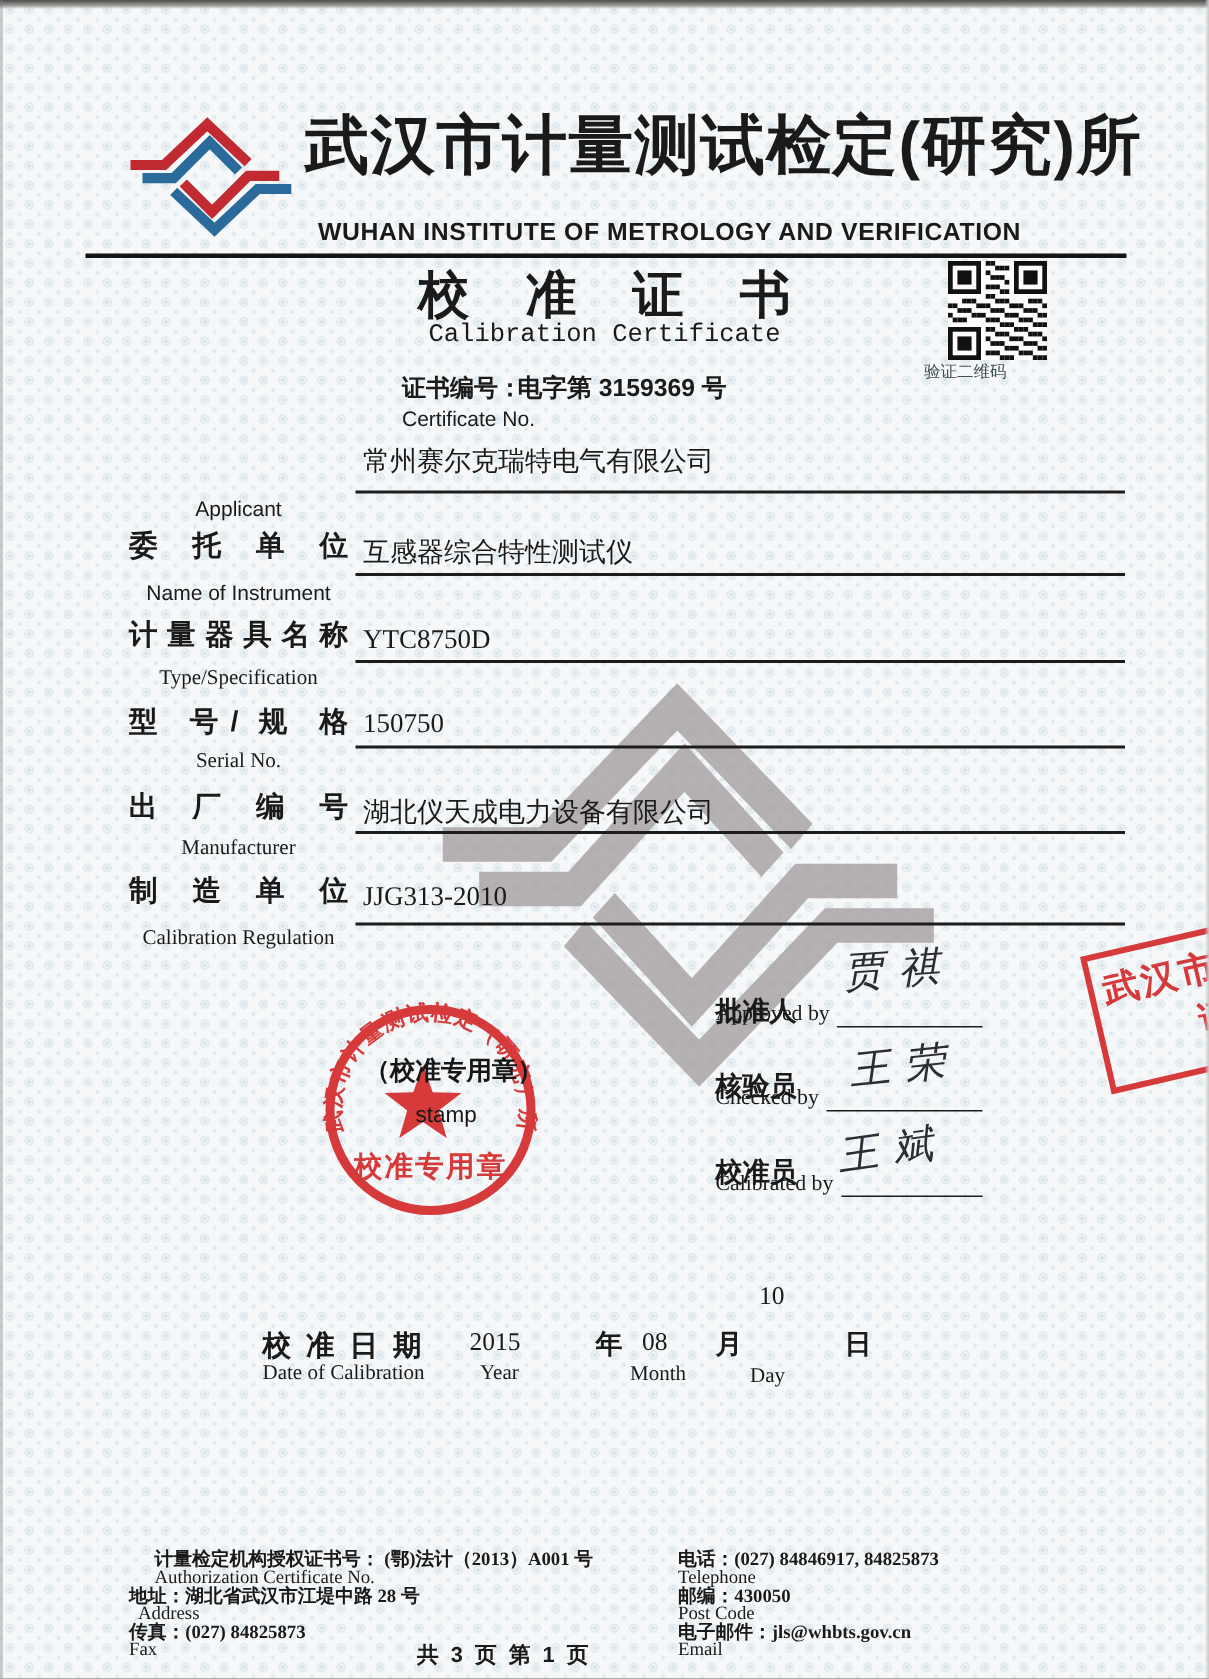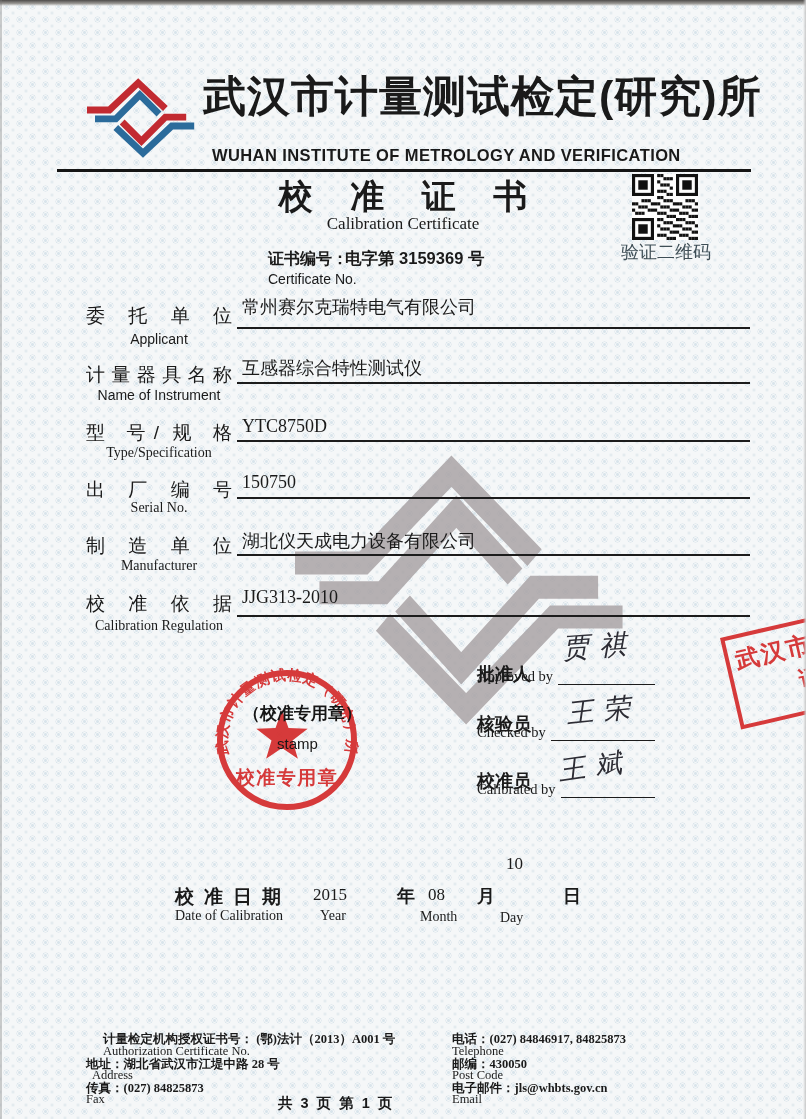--- a/index.html
+++ b/index.html
@@ -19,28 +19,28 @@
   .scan-top{left:0;top:0;width:806px;height:6px;background:linear-gradient(180deg,#4e4c4a 0%,#9b9996 60%,rgba(255,255,255,0) 100%);z-index:6;}
   .scan-right{right:0;top:0;width:3px;height:1119px;background:linear-gradient(90deg,rgba(0,0,0,0),#c9c9c9);z-index:6;}
   .scan-left{left:0;top:0;width:2px;height:1119px;background:rgba(120,120,120,.35);z-index:6;}
   
   .org-cn{left:203px;top:68px;font-size:43px;font-weight:bold;letter-spacing:1px;white-space:nowrap;z-index:2;}
   .org-en{left:212px;top:146px;font-size:16.5px;font-weight:600;letter-spacing:.4px;white-space:nowrap;z-index:2;}
   .head-rule{left:57px;top:169px;width:694px;height:3px;background:#151515;z-index:2;}
   .logo{left:84px;top:78px;z-index:2;}
   
   .title-cn{left:0;top:174px;width:806px;text-align:center;font-size:34px;font-weight:bold;word-spacing:28px;z-index:2;}
-  .title-en{left:0;top:214px;width:806px;text-align:center;font-size:17px;font-family:Liberation Serif, serif;z-index:2;}
+  .title-en{left:0;top:214px;width:806px;text-align:center;font-size:17px;font-family:Liberation Mono, monospace;z-index:2;}
   .certno-label{left:268px;top:249px;font-size:16px;font-weight:bold;z-index:2;}
   .certno-value{left:345px;top:248px;font-size:16.5px;font-weight:bold;z-index:2;text-align:right;}
   .certno-en{left:268px;top:271px;font-size:14px;z-index:2;}
   .qr{left:632px;top:174px;z-index:2;}
-  .qr-caption{left:616px;top:240px;width:100px;text-align:center;font-size:18px;color:#3e4e56;z-index:2;}
-  
-  .f-label{left:86px;width:146px;font-size:19px;font-weight:normal;text-align:justify;text-align-last:justify;z-index:2;}
+  .qr-caption{left:616px;top:240px;width:100px;font-size:11px;color:#3e4e56;z-index:2;}
+  
+  .f-label{left:86px;width:146px;font-size:19px;font-weight:bold;text-align:justify;text-align-last:justify;z-index:2;margin-top:48px;}
   .f-value{left:242px;font-size:18px;font-family:"Liberation Serif",serif;white-space:nowrap;z-index:2;}
   .f-line{left:237px;width:513px;height:0;border-top:2px solid #1c1c1c;z-index:2;}
   .f-en{left:86px;width:146px;text-align:center;font-size:14px;z-index:2;}
   .en-serif{font-family:"Liberation Serif",serif;}
   
   .a-label{left:477px;font-size:18px;font-weight:bold;z-index:2;}
   .a-row{left:477px;width:178px;display:flex;align-items:flex-start;z-index:2;}
   .a-en{font-size:14.5px;font-family:"Liberation Serif",serif;white-space:nowrap;}
   .a-line{flex:1;border-bottom:1.8px solid #1c1c1c;margin-left:5px;height:1em;}
   .sig{font-family:"DejaVu Serif",serif;font-style:italic;font-size:27px;color:#2c2c34;z-index:3;white-space:nowrap;letter-spacing:10px;}
@@ -239,21 +239,20 @@
   <div class="abs f-label" style="top:477px">出 厂 编 号</div>
   <div class="abs f-value" style="top:472px">150750</div>
   <div class="abs f-line" style="top:497px"></div>
   <div class="abs f-en en-serif" style="top:500px">Serial No.</div>
 
   <div class="abs f-label" style="top:533px">制 造 单 位</div>
   <div class="abs f-value" style="top:529px">湖北仪天成电力设备有限公司</div>
   <div class="abs f-line" style="top:554px"></div>
   <div class="abs f-en en-serif" style="top:558px">Manufacturer</div>
 
-  <div class="abs f-label" style="top:591px">校 准 依 据</div>
   <div class="abs f-value" style="top:587px">JJG313-2010</div>
   <div class="abs f-line" style="top:615px"></div>
   <div class="abs f-en en-serif" style="top:618px">Calibration Regulation</div>
 
   <div class="abs a-label" style="top:662px">批准人</div>
   <div class="abs a-row" style="top:668px">
     <span class="a-en">Approved by</span>
     <span class="a-line"></span>
   </div>
   <div class="abs sig" style="left:562px;top:628px;transform:rotate(-4deg)">贾祺</div>

